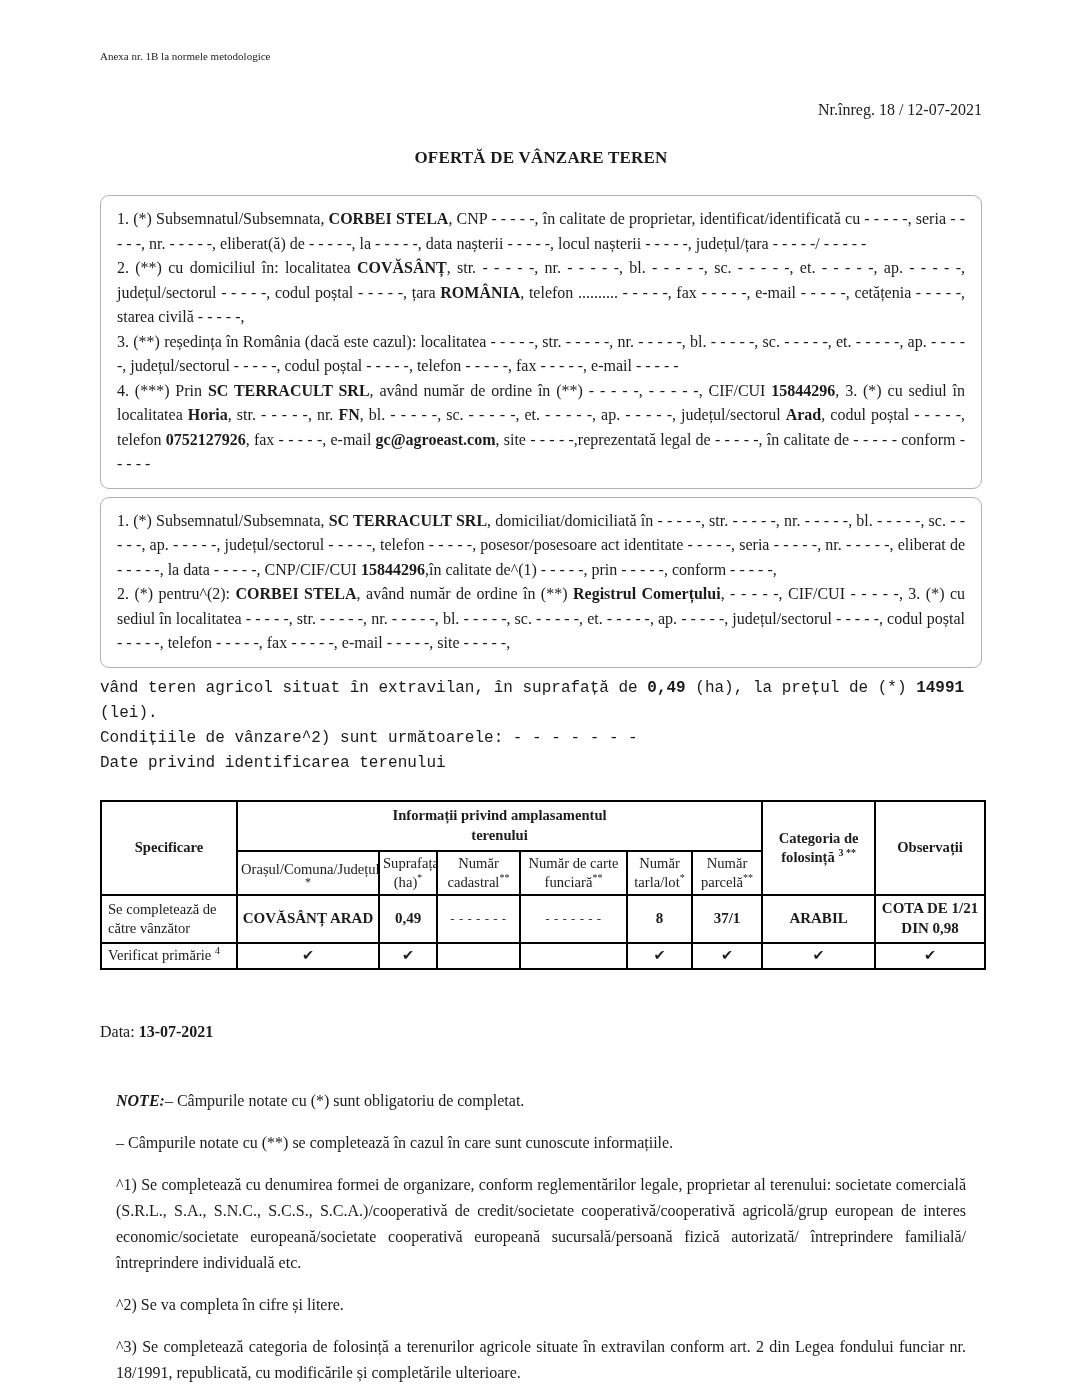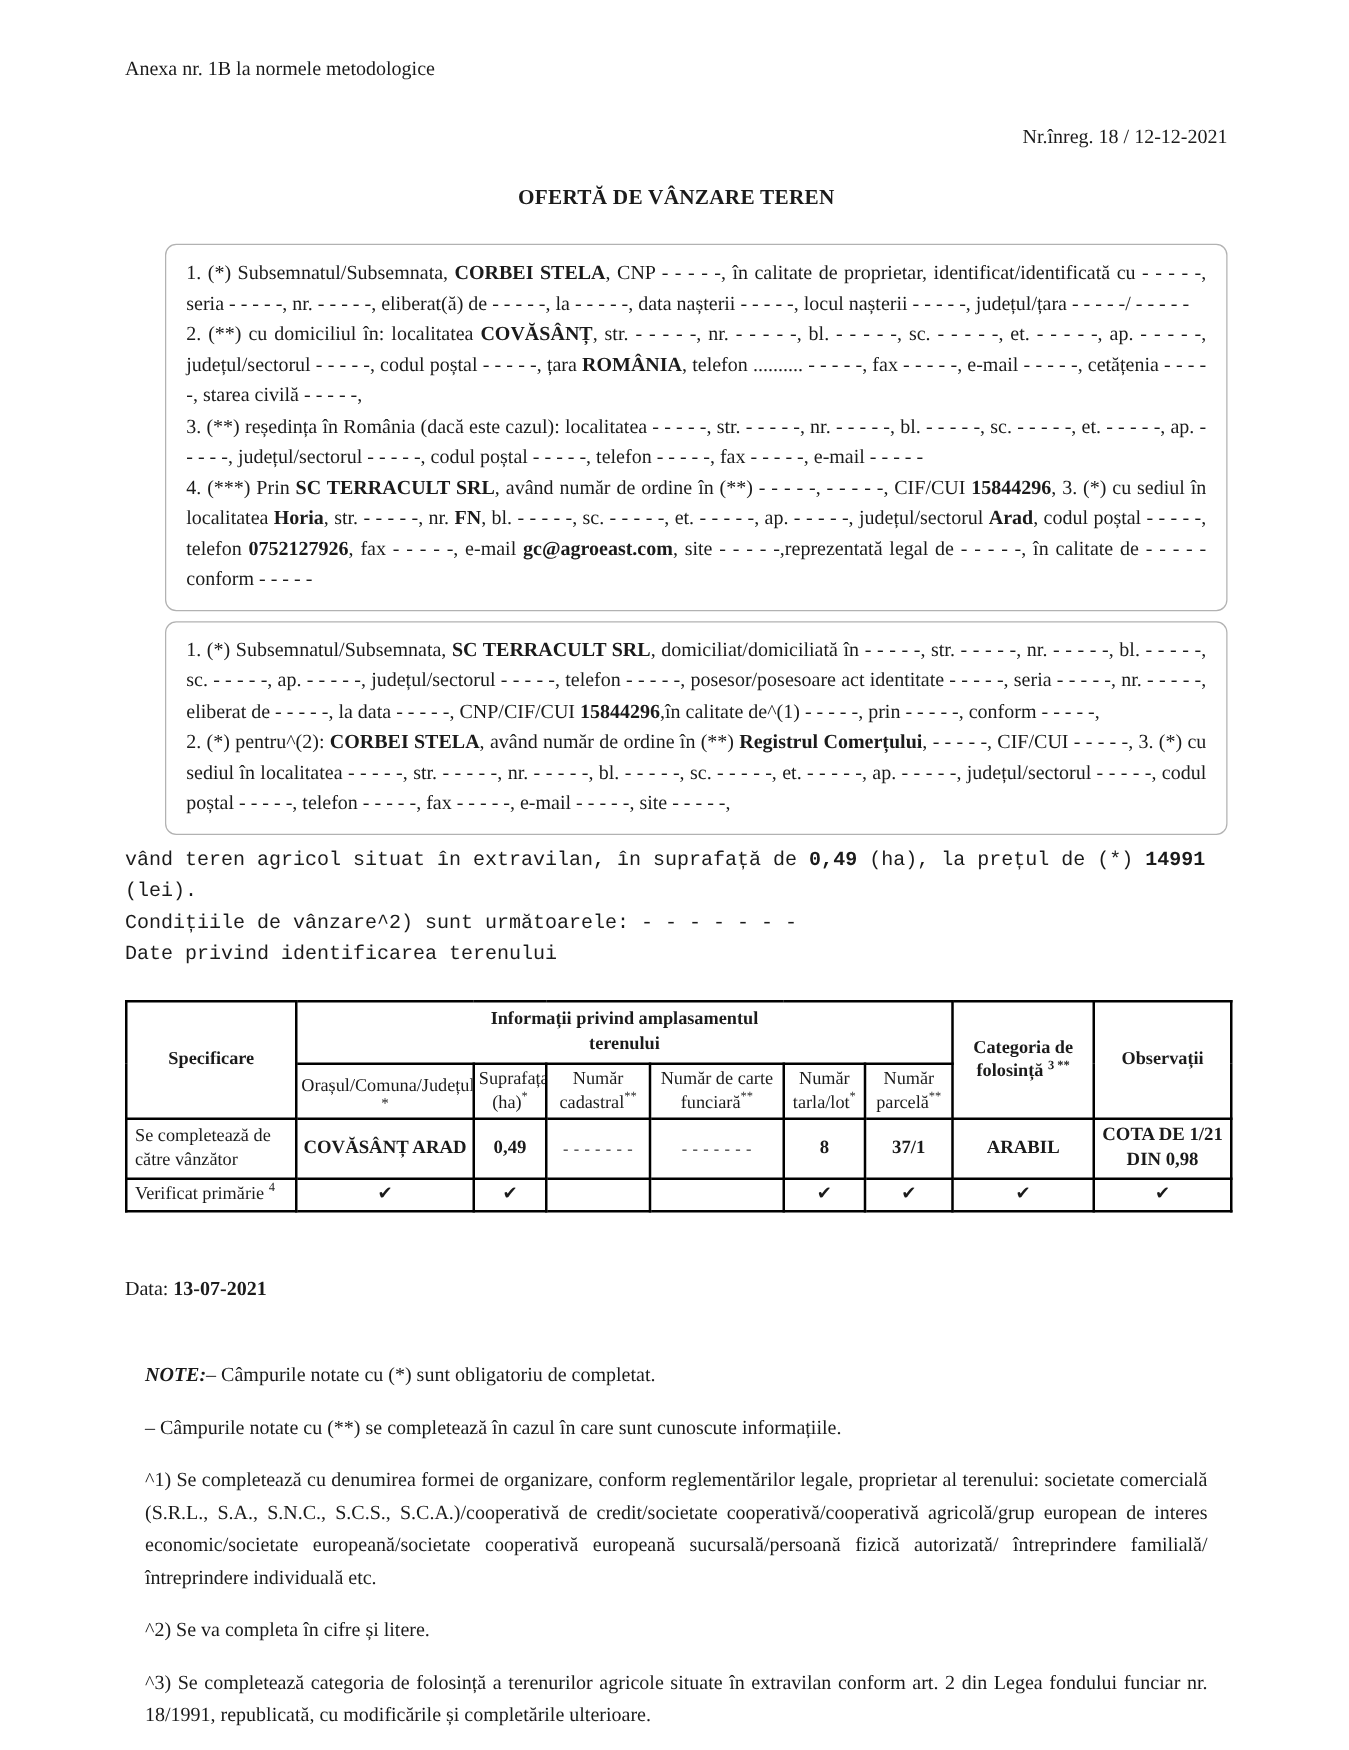--- a/index.html
+++ b/index.html
@@ -4,28 +4,28 @@
 <style>
   * { box-sizing: border-box; margin: 0; padding: 0; }
   html, body { background: #ffffff; }
   body {
     width: 1079px; height: 1400px; overflow: hidden;
     font-family: "Liberation Serif", "DejaVu Serif", serif;
     font-size: 16px; color: #1b1b1b;
   }
   .page { width: 1079px; height: 1400px; padding: 46px 97px 0 100px; overflow: hidden; }
 
-  .annex-line { font-size: 16px; line-height: 20px; }
+  .annex-line { font-size: 11px; line-height: 20px; }
   .reg-line { text-align: right; margin-top: 34px; line-height: 20px; }
   .doc-title { text-align: center; font-weight: bold; font-size: 17px; letter-spacing: 0.2px; margin-top: 28px; line-height: 20px; }
 
   .box {
     border: 1.5px solid #b2b2b2; border-radius: 9px;
     padding: 11px 16px; margin-top: 27px;
-    line-height: 24.5px; text-align: justify; margin-left: 32px;
+    line-height: 24.5px; text-align: justify;
   }
   .box + .box { margin-top: 8px; }
   .box p { margin: 0; }
 
   .sale-block { margin-top: 8px; line-height: 25px; }
   .sale-block p { margin: 0; font-family: Liberation Mono, monospace; }
 
   table.land-table {
     border-collapse: collapse; table-layout: fixed;
     width: 884px; margin-top: 24px;
@@ -53,21 +53,21 @@
   .notes p { margin: 16px; line-height: 26px; text-align: justify; }
   .notes p.stretch-last { text-align-last: justify; }
 </style>
 </head>
 <body>
 
 <div class="page">
 
   <p class="annex-line">Anexa nr. 1B la normele metodologice</p>
 
-  <p class="reg-line">Nr.înreg. 18 / 12-12-2021</p>
+  <p class="reg-line">Nr.înreg. 18 / 12-07-2021</p>
 
   <h1 class="doc-title">OFERTĂ DE VÂNZARE TEREN</h1>
 
   <div class="box">
     <p><span>1. (*) Subsemnatul/Subsemnata, </span><span style="font-weight: bold;">CORBEI STELA</span><span>, CNP - - - - -, în calitate de proprietar, identificat/identificată cu - - - - -, seria - - - - -, nr. - - - - -, eliberat(ă) de - - - - -, la - - - - -, data nașterii - - - - -, locul nașterii - - - - -, județul/țara - - - - -/ - - - - -</span></p>
     <p><span>2. (**) cu domiciliul în: localitatea </span><span style="font-weight: bold;">COVĂSÂNȚ</span><span>, str. - - - - -, nr. - - - - -, bl. - - - - -, sc. - - - - -, et. - - - - -, ap. - - - - -, județul/sectorul - - - - -, codul poștal - - - - -, țara </span><span style="font-weight: bold;">ROMÂNIA</span><span>, telefon .......... - - - - -, fax - - - - -, e-mail - - - - -, cetățenia - - - - -, starea civilă - - - - -,</span></p>
     <p><span>3. (**) reședința în România (dacă este cazul): localitatea - - - - -, str. - - - - -, nr. - - - - -, bl. - - - - -, sc. - - - - -, et. - - - - -, ap. - - - - -, județul/sectorul - - - - -, codul poștal - - - - -, telefon - - - - -, fax - - - - -, e-mail - - - - -</span></p>
     <p><span>4. (***) Prin </span><span style="font-weight: bold;">SC TERRACULT SRL</span><span>, având număr de ordine în (**) - - - - -, - - - - -, CIF/CUI </span><span style="font-weight: bold;">15844296</span><span>, 3. (*) cu sediul în localitatea </span><span style="font-weight: bold;">Horia</span><span>, str. - - - - -, nr. </span><span style="font-weight: bold;">FN</span><span>, bl. - - - - -, sc. - - - - -, et. - - - - -, ap. - - - - -, județul/sectorul </span><span style="font-weight: bold;">Arad</span><span>, codul poștal - - - - -, telefon </span><span style="font-weight: bold;">0752127926</span><span>, fax - - - - -, e-mail </span><span style="font-weight: bold;">gc@agroeast.com</span><span>, site - - - - -,reprezentată legal de - - - - -, în calitate de - - - - - conform - - - - -</span></p>
   </div>
 

